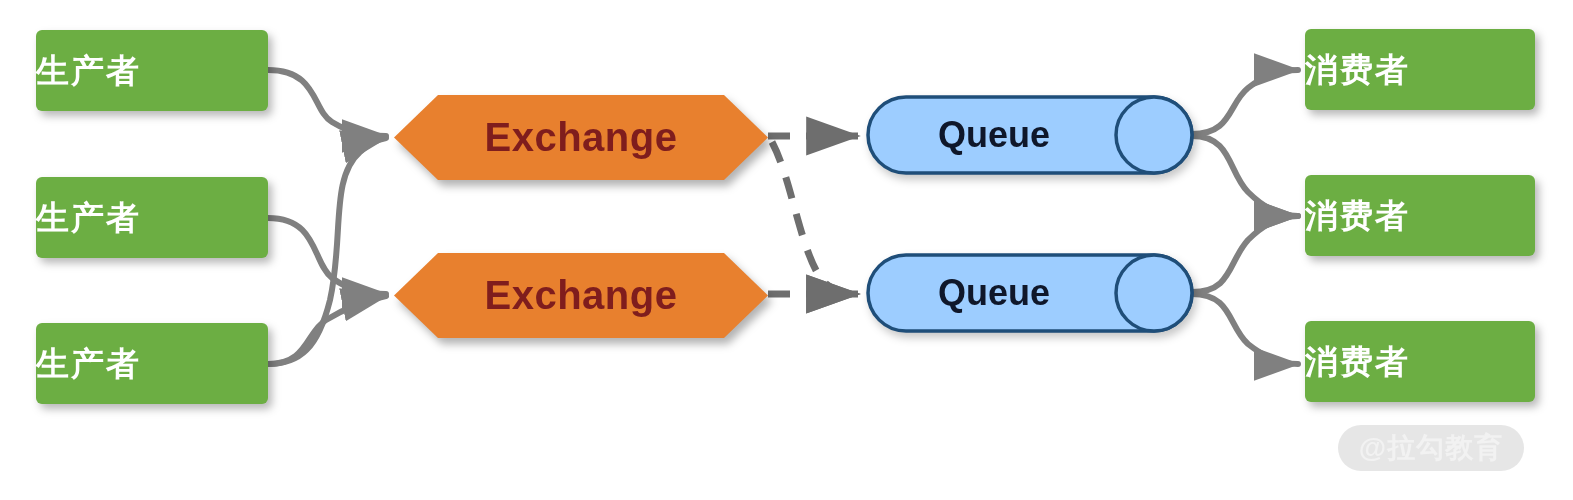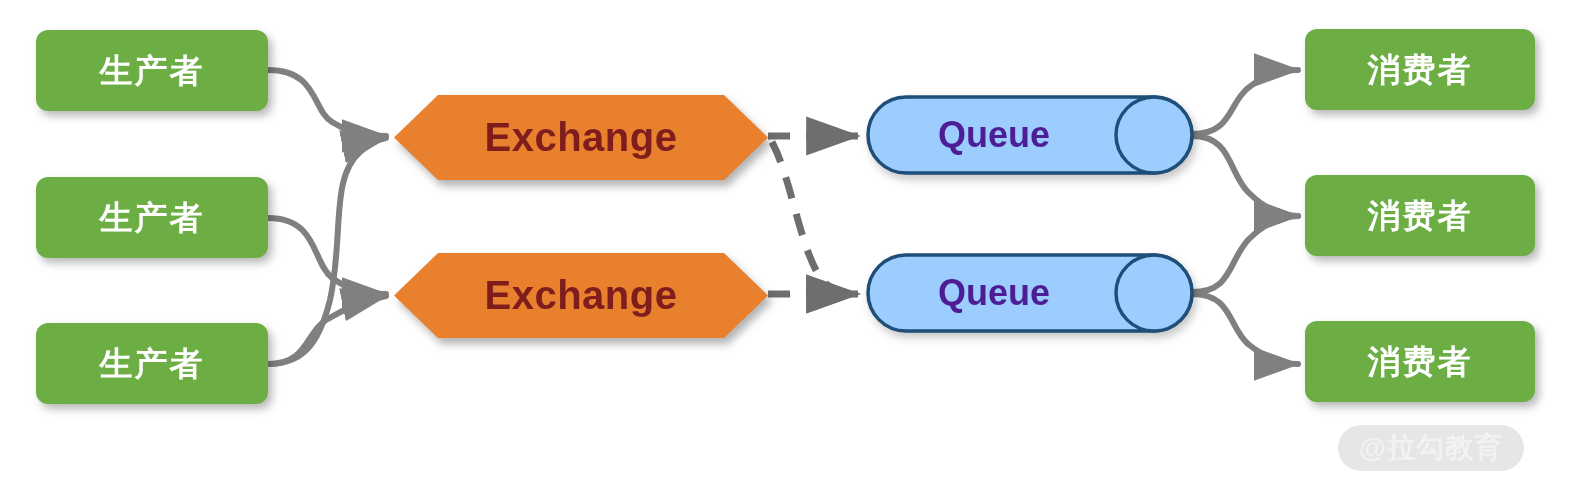--- a/index.html
+++ b/index.html
@@ -25,24 +25,24 @@
     width: 1573px;
     height: 500px;
     pointer-events: none;
   }
   .node {
     position: absolute;
     box-sizing: border-box;
   }
   
   .box {
-    border-radius: 12px;
+    border-radius: 6px;
     display: flex;
     align-items: center;
-    justify-content: center;
+    justify-content: flex-start;
     color: #ffffff;
     font-weight: bold;
     font-size: 33px;
     letter-spacing: 2px;
     filter: drop-shadow(4px 5px 4px rgba(0,0,0,0.28));
   }
   .box span {
     display: block;
     line-height: 1;
   }
@@ -67,21 +67,21 @@
   .cylwrap {
     filter: drop-shadow(3px 5px 4px rgba(0,0,0,0.22));
   }
   .cylwrap svg { display: block; }
   .cyllabel {
     position: absolute;
     left: 0; top: 0;
     width: 100%; height: 100%;
     display: flex;
     align-items: center;
-    color: #4c1d95;
+    color: #0f172a;
     font-weight: bold;
     font-size: 36px;
     padding-left: 72px;
     box-sizing: border-box;
   }
   
   .watermark {
     position: absolute;
     display: flex;
     align-items: center;

